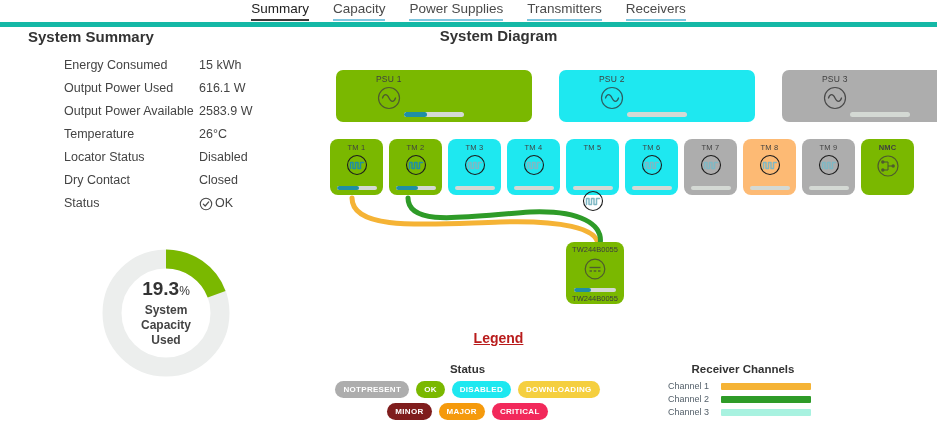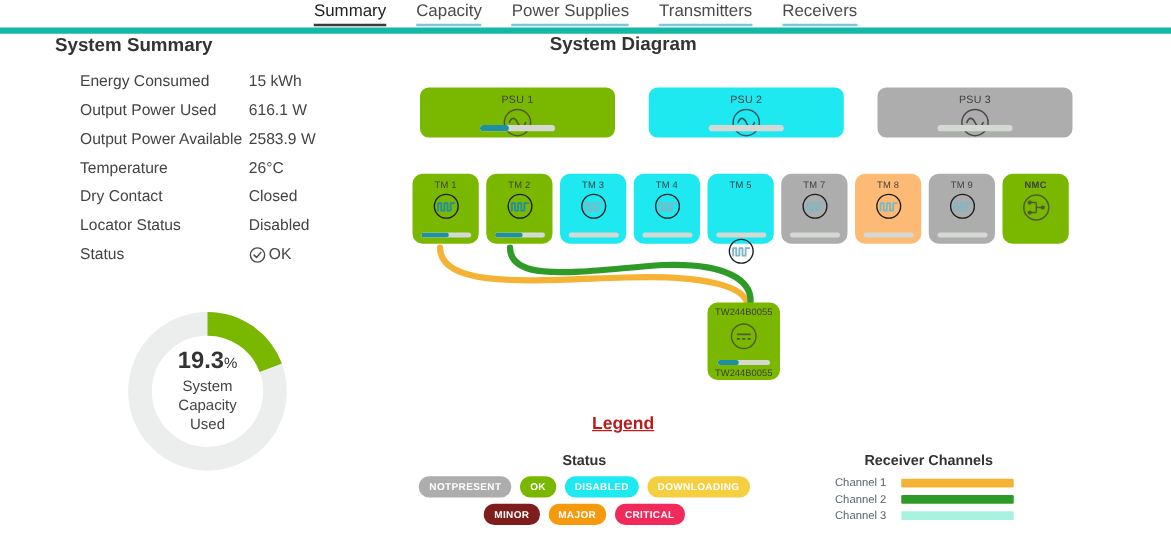--- a/index.html
+++ b/index.html
@@ -24,49 +24,49 @@
     padding:1px 3px 2px 3px;cursor:pointer;white-space:nowrap;
   }
   .tab .tab-underline{display:block;height:2px;margin-top:2px;background:#7fc5de;}
   .tab.active{color:#222;}
   .tab.active .tab-underline{background:#3b3b3b;height:2px;}
 
   
   #summary-panel{position:absolute;left:0;top:28px;width:300px;}
   #summary-title{
     font-size:15px;font-weight:bold;color:#333;
-    text-align:left;margin-left:44px;margin-bottom:9px;
+    text-align:left;margin-left:28px;margin-bottom:9px;
   }
   .sum-row{display:flex;font-size:12.5px;line-height:23px;color:#444;}
   .sum-label{width:135px;padding-left:64px;box-sizing:content-box;}
   .sum-value{width:auto;}
   .status-val{display:flex;align-items:center;gap:2px;}
 
   
   #donut-wrap{position:absolute;left:100px;top:247px;width:132px;height:132px;}
   #donut-center{
     position:absolute;left:0;top:0;width:132px;height:132px;
     display:flex;flex-direction:column;align-items:center;justify-content:center;
     pointer-events:none;
   }
   #donut-pct{font-size:19px;font-weight:bold;color:#333;line-height:20px;}
   #donut-pct .pct-sign{font-size:12px;font-weight:normal;}
-  #donut-caption{font-size:12px;color:#444;line-height:15px;text-align:center;margin-top:2px;}
+  #donut-caption{font-size:12px;color:#444;line-height:15px;text-align:center;margin-top:2px;font-weight:bold;}
 
   
   #diagram-title{
     position:absolute;left:0;top:27px;width:937px;text-align:center;
     font-size:15px;font-weight:bold;color:#333;
   }
   #diagram-title span{margin-left:60px;}
 
   #psu-row{position:absolute;left:336px;top:70px;display:flex;gap:27px;}
   .psu-card{
-    width:156px;height:40px;border-radius:7px;position:relative;
-    display:flex;flex-direction:column;align-items:center;
+    width:156px;height:52px;border-radius:7px;position:relative;
+    display:flex;flex-direction:column;padding-left:40px;
   }
   .psu-label{font-size:8.5px;color:#3f3f3f;margin-top:4px;letter-spacing:.2px;}
   .psu-icon{margin-top:1px;}
   .bar{
     width:60px;height:5px;border-radius:3px;background:#d4d9d4;
     position:absolute;bottom:5px;left:50%;transform:translateX(-50%);
     overflow:hidden;
   }
   .bar-fill{height:100%;background:#1f8fa4;border-radius:3px;}
 
@@ -156,26 +156,26 @@
   </div>
   <div class="sum-row">
     <div class="sum-label">Output Power Available</div>
     <div class="sum-value">2583.9 W</div>
   </div>
   <div class="sum-row">
     <div class="sum-label">Temperature</div>
     <div class="sum-value">26°C</div>
   </div>
   <div class="sum-row">
+    <div class="sum-label">Locator Status</div>
+    <div class="sum-value">Disabled</div>
+  </div>
+  <div class="sum-row">
     <div class="sum-label">Dry Contact</div>
     <div class="sum-value">Closed</div>
-  </div>
-  <div class="sum-row">
-    <div class="sum-label">Locator Status</div>
-    <div class="sum-value">Disabled</div>
   </div>
   <div class="sum-row">
     <div class="sum-label">Status</div>
     <div class="sum-value status-val">
       <svg width="14" height="14" viewBox="0 0 14 14">
         <circle cx="7" cy="7" r="5.7" fill="none" stroke="#4a4a4a" stroke-width="1.1"></circle>
         <path d="M4.3 7.1 L6.2 9 L9.7 4.9" fill="none" stroke="#4a4a4a" stroke-width="1.2" stroke-linecap="round" stroke-linejoin="round"></path>
       </svg>
       <span>OK</span>
     </div>
@@ -293,20 +293,32 @@
         <circle cx="12" cy="12" r="9.5" fill="none" stroke="#1c1c1c" stroke-width="1.1"></circle>
         <path d="M5.5 15.5 V9.5 H8 V15.5 H10.5 V9.5 H13 V15.5 H15.5 V9.5 H18.5" fill="none" stroke="#7fb8c4" stroke-width="1.5" stroke-linejoin="round" stroke-linecap="round"></path>
       </svg>
     </div>
     <div class="bar">
       <div class="bar-fill" style="width: 0%;"></div>
     </div>
   </div>
   <div class="tm-card" style="background: rgb(30, 232, 240); gap: 36px;">
     <div class="tm-label">TM 5</div>
+    <div class="tm-icon">
+      <svg width="24" height="24" viewBox="0 0 24 24">
+        <circle cx="12" cy="12" r="9.5" fill="none" stroke="#1c1c1c" stroke-width="1.1"></circle>
+        <path d="M5.5 15.5 V9.5 H8 V15.5 H10.5 V9.5 H13 V15.5 H15.5 V9.5 H18.5" fill="none" stroke="#7fb8c4" stroke-width="1.5" stroke-linejoin="round" stroke-linecap="round"></path>
+      </svg>
+    </div>
+    <div class="bar">
+      <div class="bar-fill" style="width: 0%;"></div>
+    </div>
+  </div>
+  <div class="tm-card" style="background: rgb(30, 232, 240);">
+    <div class="tm-label">TM 6</div>
     <div class="tm-icon">
       <svg width="24" height="24" viewBox="0 0 24 24">
         <circle cx="12" cy="12" r="9.5" fill="none" stroke="#1c1c1c" stroke-width="1.1"></circle>
         <path d="M5.5 15.5 V9.5 H8 V15.5 H10.5 V9.5 H13 V15.5 H15.5 V9.5 H18.5" fill="none" stroke="#7fb8c4" stroke-width="1.5" stroke-linejoin="round" stroke-linecap="round"></path>
       </svg>
     </div>
     <div class="bar">
       <div class="bar-fill" style="width: 0%;"></div>
     </div>
   </div>

